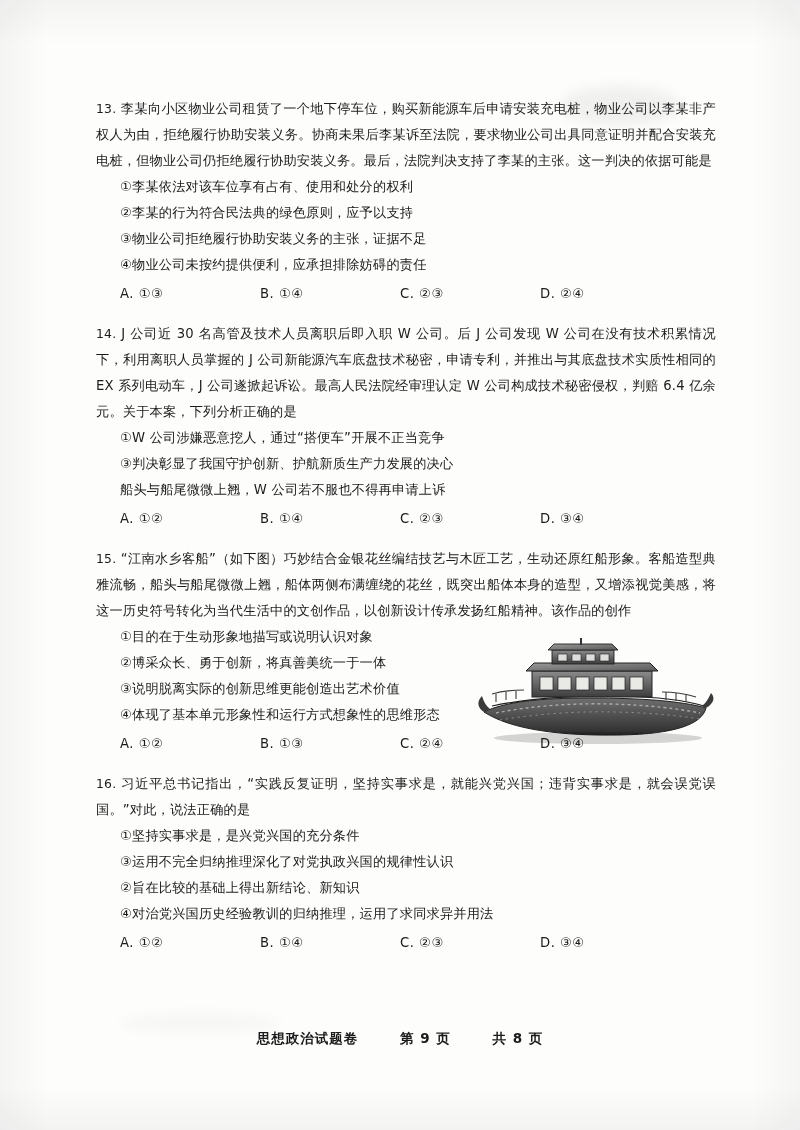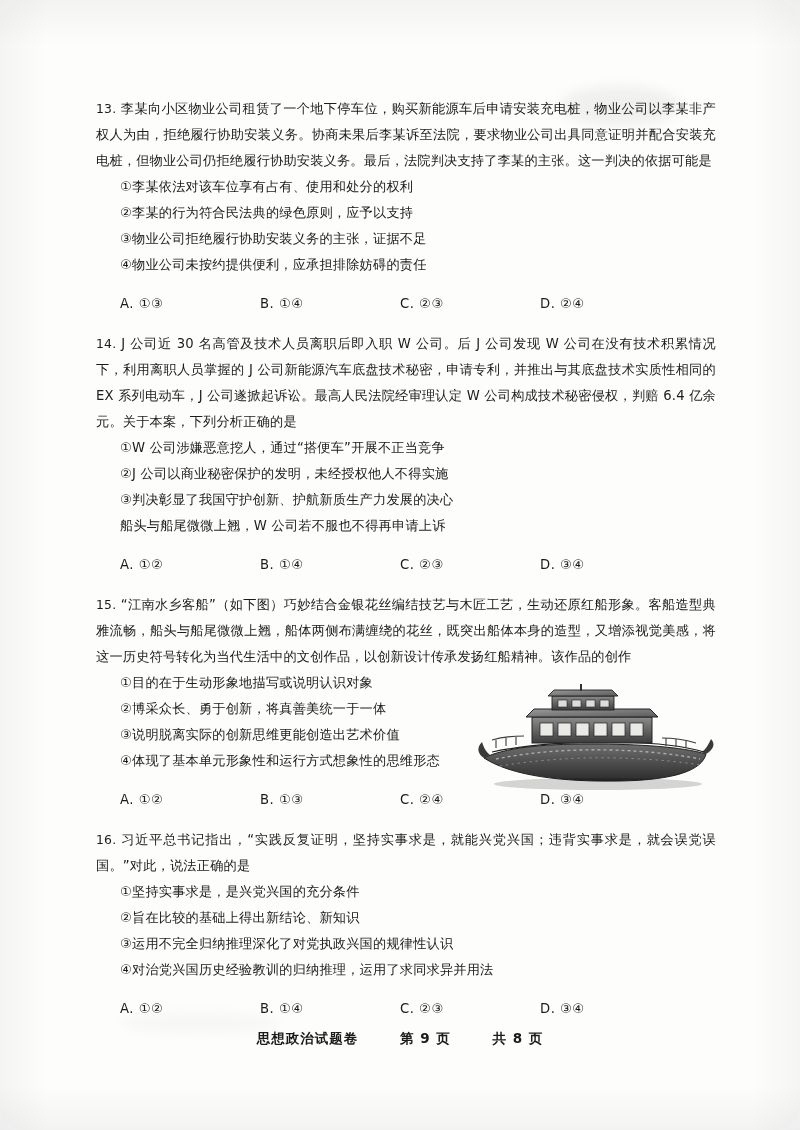--- a/index.html
+++ b/index.html
@@ -60,21 +60,21 @@
     font-size: 13.2px;
     line-height: 26px;
     padding-left: 24px;
     letter-spacing: 0.2px;
   }
   .answers {
     display: flex;
     padding-left: 24px;
     font-size: 13.2px;
     line-height: 26px;
-    margin-top: 13px;
+    margin-top: 3px;
   }
   .answers .a {
     width: 140px;
     letter-spacing: 0.5px;
   }
   .q15 .qbody, .q15 .opt { position: relative; z-index: 2; }
   .boat-wrap {
     position: absolute;
     right: -4px;
     top: 92px;
@@ -128,21 +128,20 @@
         <div class="a">D. ②④</div>
       </div>
     </div>
 
     <div class="question q14">
       <div class="qbody">
         <span class="qnum">14.</span>
         <span class="stem">J 公司近 30 名高管及技术人员离职后即入职 W 公司。后 J 公司发现 W 公司在没有技术积累情况下，利用离职人员掌握的 J 公司新能源汽车底盘技术秘密，申请专利，并推出与其底盘技术实质性相同的 EX 系列电动车，J 公司遂掀起诉讼。最高人民法院经审理认定 W 公司构成技术秘密侵权，判赔 6.4 亿余元。关于本案，下列分析正确的是</span>
       </div>
       <div class="opt">①W 公司涉嫌恶意挖人，通过“搭便车”开展不正当竞争</div>
-      <div class="opt">②J 公司以商业秘密保护的发明，未经授权他人不得实施</div>
       <div class="opt">③判决彰显了我国守护创新、护航新质生产力发展的决心</div>
       <div class="opt">船头与船尾微微上翘，W 公司若不服也不得再申请上诉</div>
       <div class="answers">
         <div class="a">A. ①②</div>
         <div class="a">B. ①④</div>
         <div class="a">C. ②③</div>
         <div class="a">D. ③④</div>
       </div>
     </div>
 
@@ -224,22 +223,22 @@
         </svg>
       </div>
     </div>
 
     <div class="question q16">
       <div class="qbody">
         <span class="qnum">16.</span>
         <span class="stem">习近平总书记指出，“实践反复证明，坚持实事求是，就能兴党兴国；违背实事求是，就会误党误国。”对此，说法正确的是</span>
       </div>
       <div class="opt">①坚持实事求是，是兴党兴国的充分条件</div>
+      <div class="opt">③运用不完全归纳推理深化了对党执政兴国的规律性认识</div>
       <div class="opt">②旨在比较的基础上得出新结论、新知识</div>
-      <div class="opt">③运用不完全归纳推理深化了对党执政兴国的规律性认识</div>
       <div class="opt">④对治党兴国历史经验教训的归纳推理，运用了求同求异并用法</div>
       <div class="answers">
         <div class="a">A. ①②</div>
         <div class="a">B. ①④</div>
         <div class="a">C. ②③</div>
         <div class="a">D. ③④</div>
       </div>
     </div>
 
   </div>

